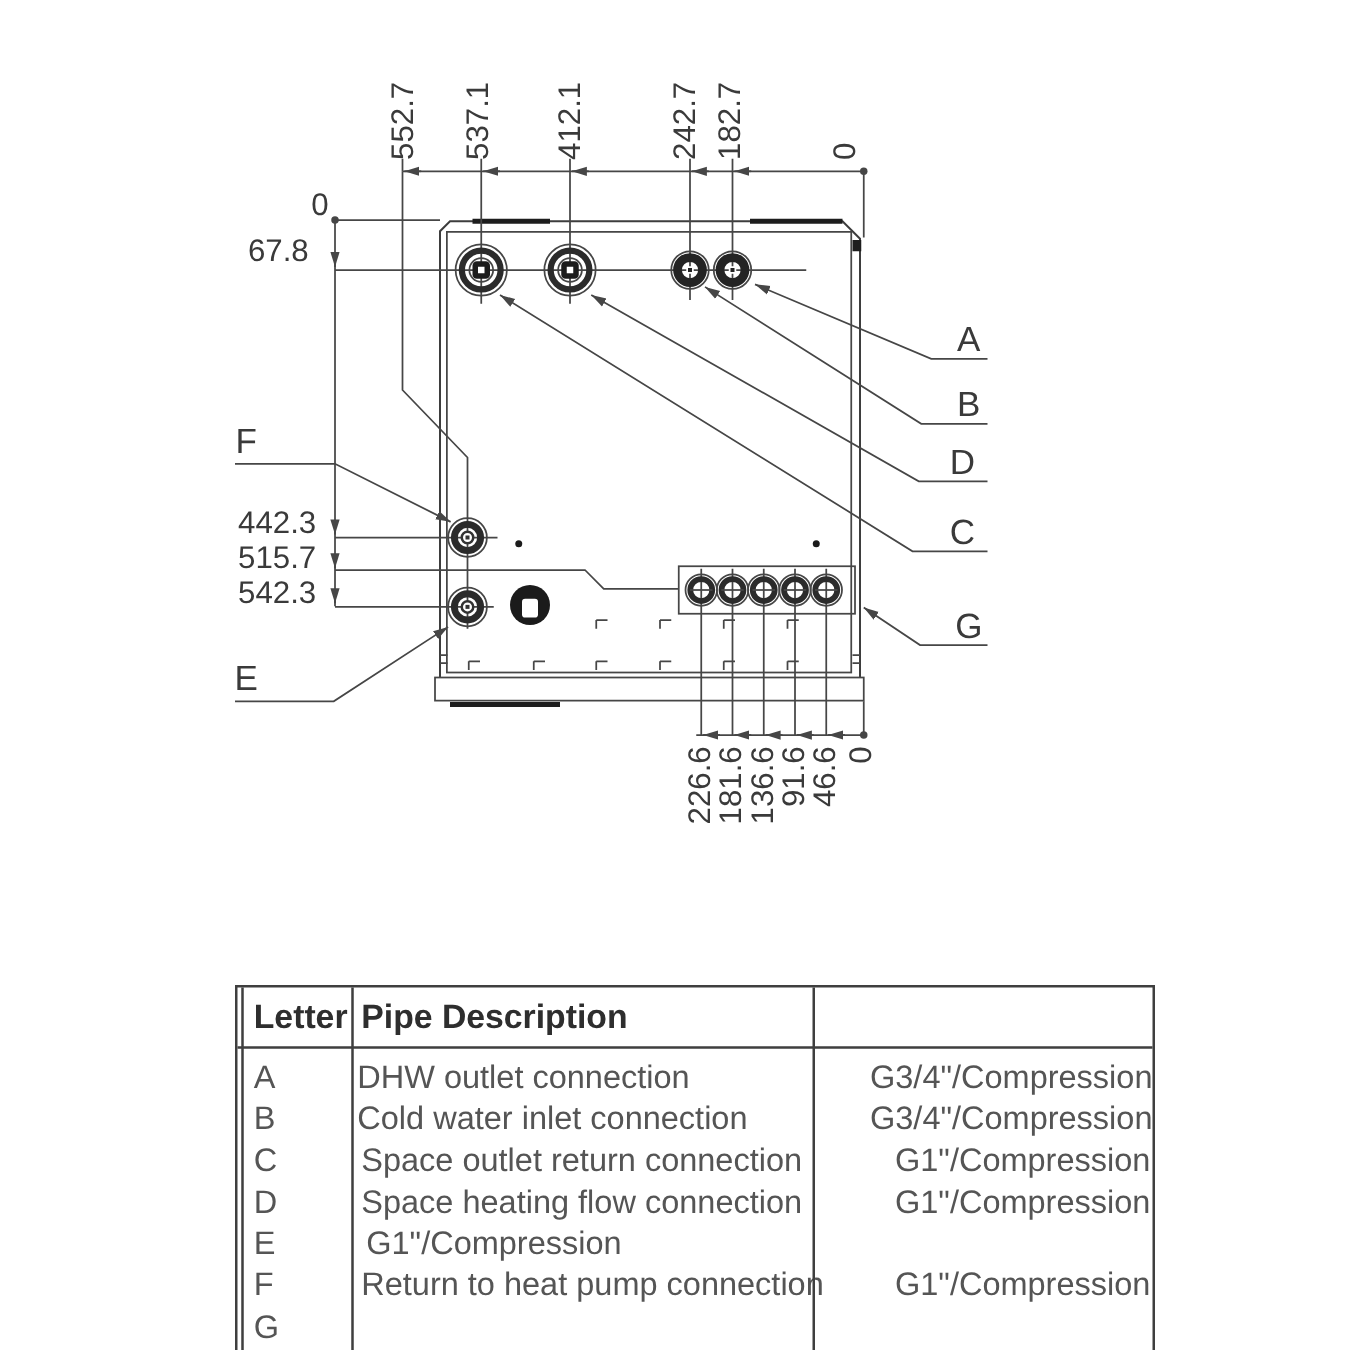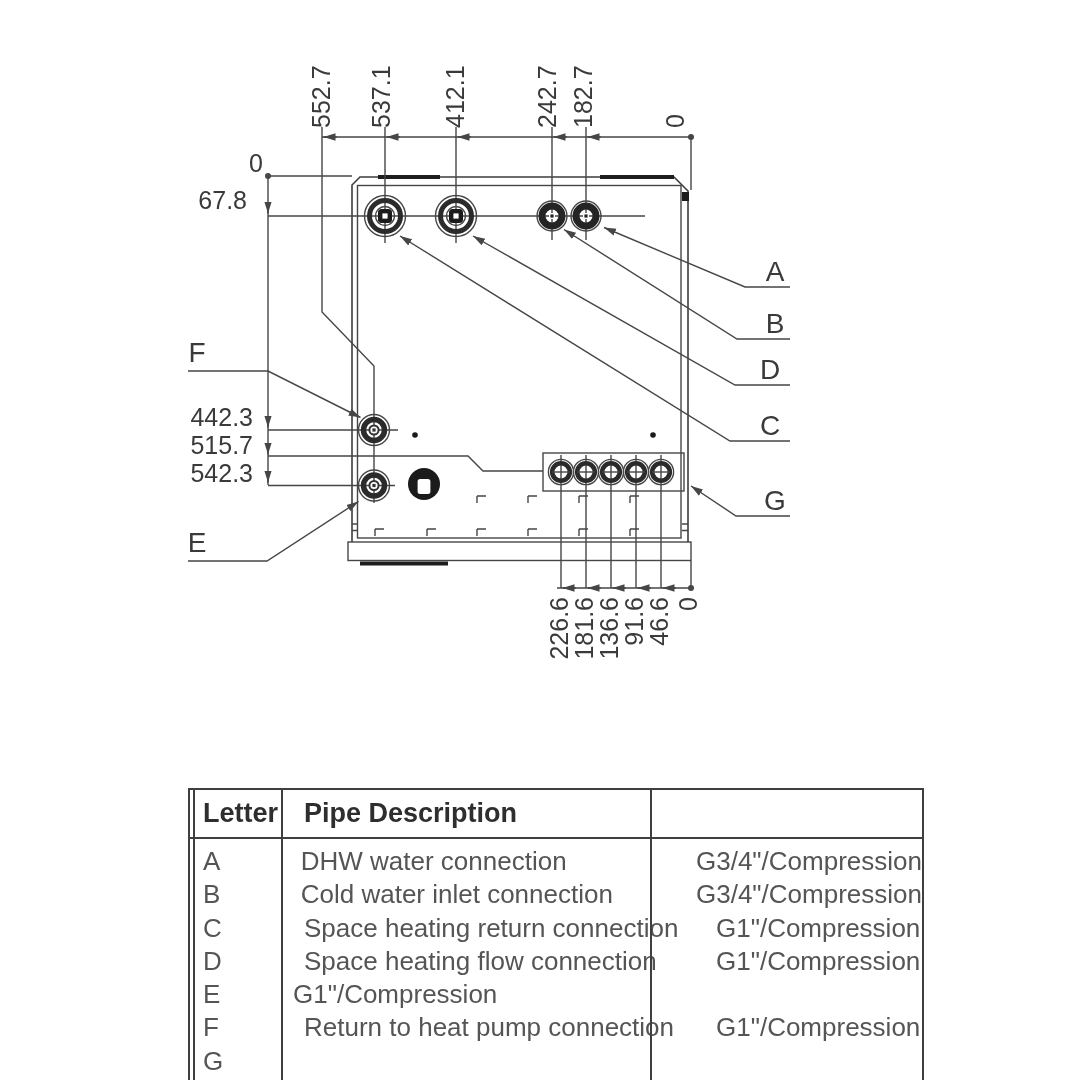--- a/index.html
+++ b/index.html
@@ -12,21 +12,21 @@
           color:#4f4f4f;}
   .inner-left-line{position:absolute;left:3px;top:0;bottom:0;width:2px;background:#3f3f3f;}
   .col-line{position:absolute;top:0;bottom:0;width:2px;background:#3f3f3f;}
   .col-line.c1{left:91px;}
   .col-line.c2{left:460px;}
   .thead{display:flex;height:47px;line-height:47px;border-bottom:2px solid #3f3f3f;
          font-weight:bold;color:#2e2e2e;font-size:27px;}
   .tbody{padding-top:6px;font-size:26px;color:#555555;}
   .trow{display:flex;height:33.3px;line-height:33.3px;}
   .cell-letter{width:91px;box-sizing:border-box;padding-left:13px;}
-  .cell-desc{width:423px;box-sizing:border-box;padding-left:23px;}
+  .cell-desc{width:423px;box-sizing:border-box;padding-left:8px;}
   .cell-size{flex:1;box-sizing:border-box;padding-left:12px;}
   
   .ln{stroke:#464646;stroke-width:1.4;fill:none;}
   .ol{stroke:#3d3d3d;stroke-width:1.6;fill:none;}
   .thick{stroke:#1d1d1d;stroke-width:4;fill:none;}
   .dim-text{font-size:25px;fill:#3a3a3a;}
   .letter-text{font-size:28px;fill:#3a3a3a;}
 </style>
 </head>
 <body>
@@ -208,31 +208,31 @@
   <div class="inner-left-line"></div>
   <div class="col-line c1"></div>
   <div class="col-line c2"></div>
   <div class="thead">
     <div class="cell-letter">Letter</div>
     <div class="cell-desc">Pipe Description</div>
   </div>
   <div class="tbody">
     <div class="trow">
       <div class="cell-letter">A</div>
-      <div class="cell-desc">DHW water connection</div>
+      <div class="cell-desc">DHW outlet connection</div>
       <div class="cell-size">G3/4"/Compression</div>
     </div>
     <div class="trow">
       <div class="cell-letter">B</div>
       <div class="cell-desc">Cold water inlet connection</div>
       <div class="cell-size">G3/4"/Compression</div>
     </div>
     <div class="trow">
       <div class="cell-letter">C</div>
-      <div class="cell-desc">Space heating return connection</div>
+      <div class="cell-desc">Space outlet return connection</div>
       <div class="cell-size">G1"/Compression</div>
     </div>
     <div class="trow">
       <div class="cell-letter">D</div>
       <div class="cell-desc">Space heating flow connection</div>
       <div class="cell-size">G1"/Compression</div>
     </div>
     <div class="trow">
       <div class="cell-letter">E</div>
       <div class="cell-size">G1"/Compression</div>

